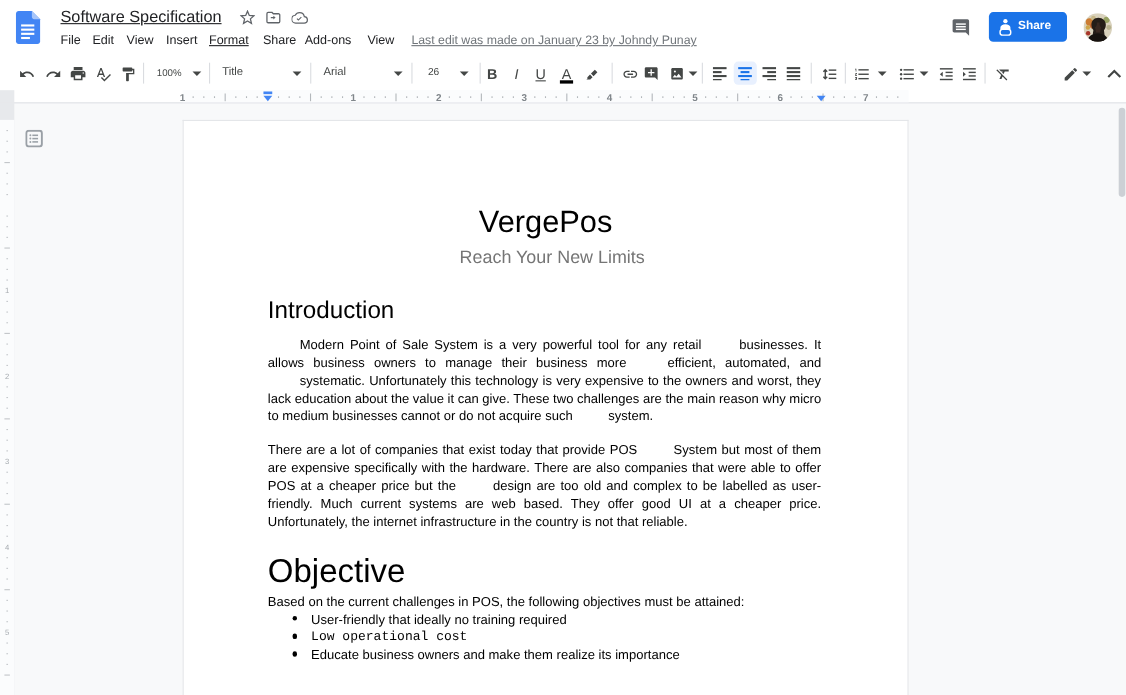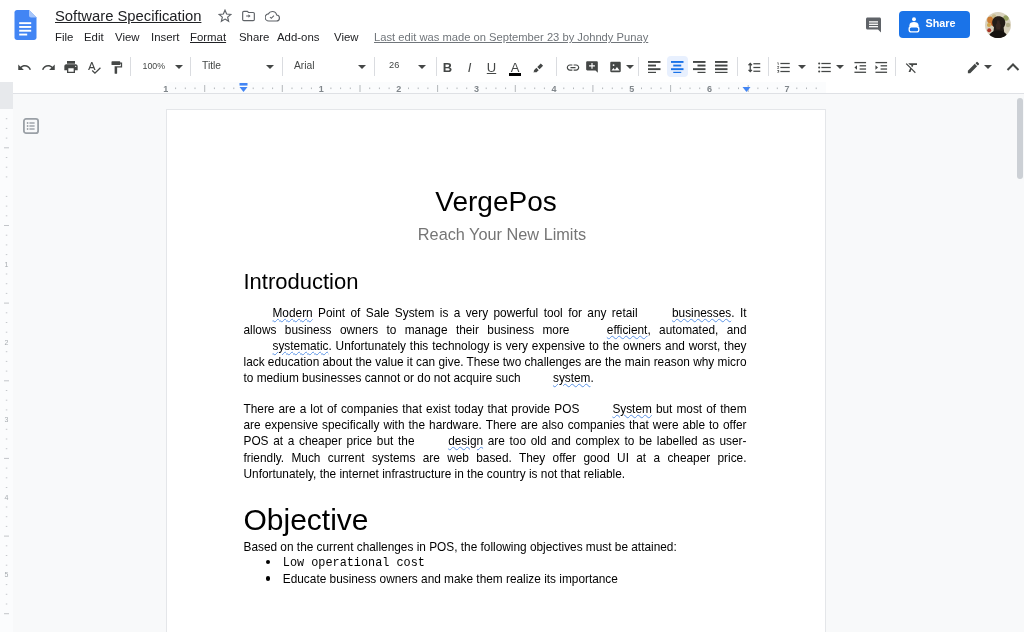--- a/index.html
+++ b/index.html
@@ -19,25 +19,26 @@
 <div class="a" style="left:166px;top:109px;width:660px;height:540px;background:#fff;border:1px solid #e4e6e9;border-bottom:none;"></div>
 
 <div class="a" style="left:166px;top:184.8px;width:660px;font-size:28px;line-height:33px;color:#000;text-align:center;">VergePos</div>
 <div class="a" style="left:166px;top:223.8px;width:672px;font-size:16.3px;line-height:21px;color:#757575;text-align:center;">Reach Your New Limits</div>
 <div class="a" style="left:243.5px;top:269.2px;font-size:22px;line-height:25.6px;color:#000;">Introduction</div>
 <div class="a jp" style="left:243.5px;top:305.4px;width:503px;font-size:11.85px;line-height:16.17px;color:#000;text-align:justify;"><span class="sq">Modern</span> Point of Sale System is a very powerful tool for any retail <span class="sq">businesses</span>. It allows business owners to manage their business more <span class="sq">efficient</span>, automated, and <span class="sq">systematic</span>. Unfortunately this technology is very expensive to the owners and worst, they lack education about the value it can give. These two challenges are the main reason why micro to medium businesses cannot or do not acquire such <span class="sq">system</span>.</div>
 <div class="a jp" style="left:243.5px;top:401.0px;width:503px;font-size:11.85px;line-height:16.22px;color:#000;text-align:justify;">There are a lot of companies that exist today that provide POS <span class="sq">System</span> but most of them are expensive specifically with the hardware. There are also companies that were able to offer POS at a cheaper price but the <span class="sq">design</span> are too old and complex to be labelled as user-friendly. Much current systems are web based. They offer good UI at a cheaper price. Unfortunately, the internet infrastructure in the country is not that reliable.</div>
 <div class="a" style="left:243.5px;top:506.9px;font-size:30px;line-height:25.6px;color:#000;">Objective</div>
 <div class="a" style="left:243.5px;top:539.0px;width:503px;font-size:11.85px;line-height:16.22px;color:#000;">Based on the current challenges in POS, the following objectives must be attained:</div>
 <div class="a" style="left:243.5px;top:554.7px;width:503px;font-size:11.85px;line-height:16.22px;color:#000;">
+<div style="position:relative;padding-left:39.3px;">User-friendly that ideally no training required<span class="blt"></span></div>
 <div style="position:relative;padding-left:39.3px;font-family:Liberation Mono, monospace;">Low operational cost<span class="blt"></span></div>
 <div style="position:relative;padding-left:39.3px;">Educate business owners and make them realize its importance<span class="blt"></span></div>
 </div>
 <style>
-.sq{text-decoration:underline;text-decoration-style:wavy;text-decoration-color:#5b94e6;text-decoration-thickness:1px;text-underline-offset:1px;padding-left:29px;}
+.sq{text-decoration-style:wavy;text-decoration-color:#5b94e6;text-decoration-thickness:1px;text-underline-offset:1px;padding-left:29px;}
 .blt{position:absolute;left:22.4px;top:5.2px;width:4.6px;height:4.6px;border-radius:50%;background:#000;}
 </style>
 
 <div class="a" style="left:166px;top:82px;width:660px;height:11px;background:#fbfcfd;">
 <svg width="660" height="11" style="position:absolute;left:0;top:0;overflow:visible;">
       <text x="-0.2" y="9.5" font-size="9" font-weight="bold" fill="#80868b" text-anchor="middle" font-family="Liberation Sans, sans-serif">1</text>
       <rect x="9.1" y="5.5" width="1" height="1.6" fill="#b3b7bb"></rect>
       <rect x="18.8" y="5.5" width="1" height="1.6" fill="#b3b7bb"></rect>
       <rect x="28.5" y="5.5" width="1" height="1.6" fill="#b3b7bb"></rect>
       <rect x="38.2" y="3" width="1" height="7" fill="#b3b7bb"></rect>
@@ -215,21 +216,21 @@
   </svg>
 
 <div class="menu" style="left:55px;">File</div>
 <div class="menu" style="left:84px;">Edit</div>
 <div class="menu" style="left:115px;">View</div>
 <div class="menu" style="left:151px;">Insert</div>
 <div class="menu" style="left:190px;text-decoration:underline;">Format</div>
 <div class="menu" style="left:239px;">Share</div>
 <div class="menu" style="left:277px;">Add-ons</div>
 <div class="menu" style="left:334px;">View</div>
-<div class="a" style="left:374px;top:31.2px;font-size:11.2px;color:#70757a;text-decoration:underline;">Last edit was made on September 23 by Johndy Punay</div>
+<div class="a" style="left:374px;top:31.2px;font-size:11.2px;color:#70757a;text-decoration:underline;">Last edit was made on January 23 by Johndy Punay</div>
 
 <svg class="a" style="left:864px;top:16px;" width="19" height="18" viewBox="0 0 24 24">
     <path d="M21.99 4c0-1.1-.89-2-1.99-2H4c-1.1 0-2 .9-2 2v12c0 1.1.9 2 2 2h14l4 4-.01-18z" fill="#5f6368"></path>
     <g fill="#fff">
       <rect x="6" y="7" width="12" height="1.7"></rect>
       <rect x="6" y="10.2" width="12" height="1.7"></rect>
       <rect x="6" y="13.4" width="12" height="1.7"></rect>
     </g>
   </svg>
 

